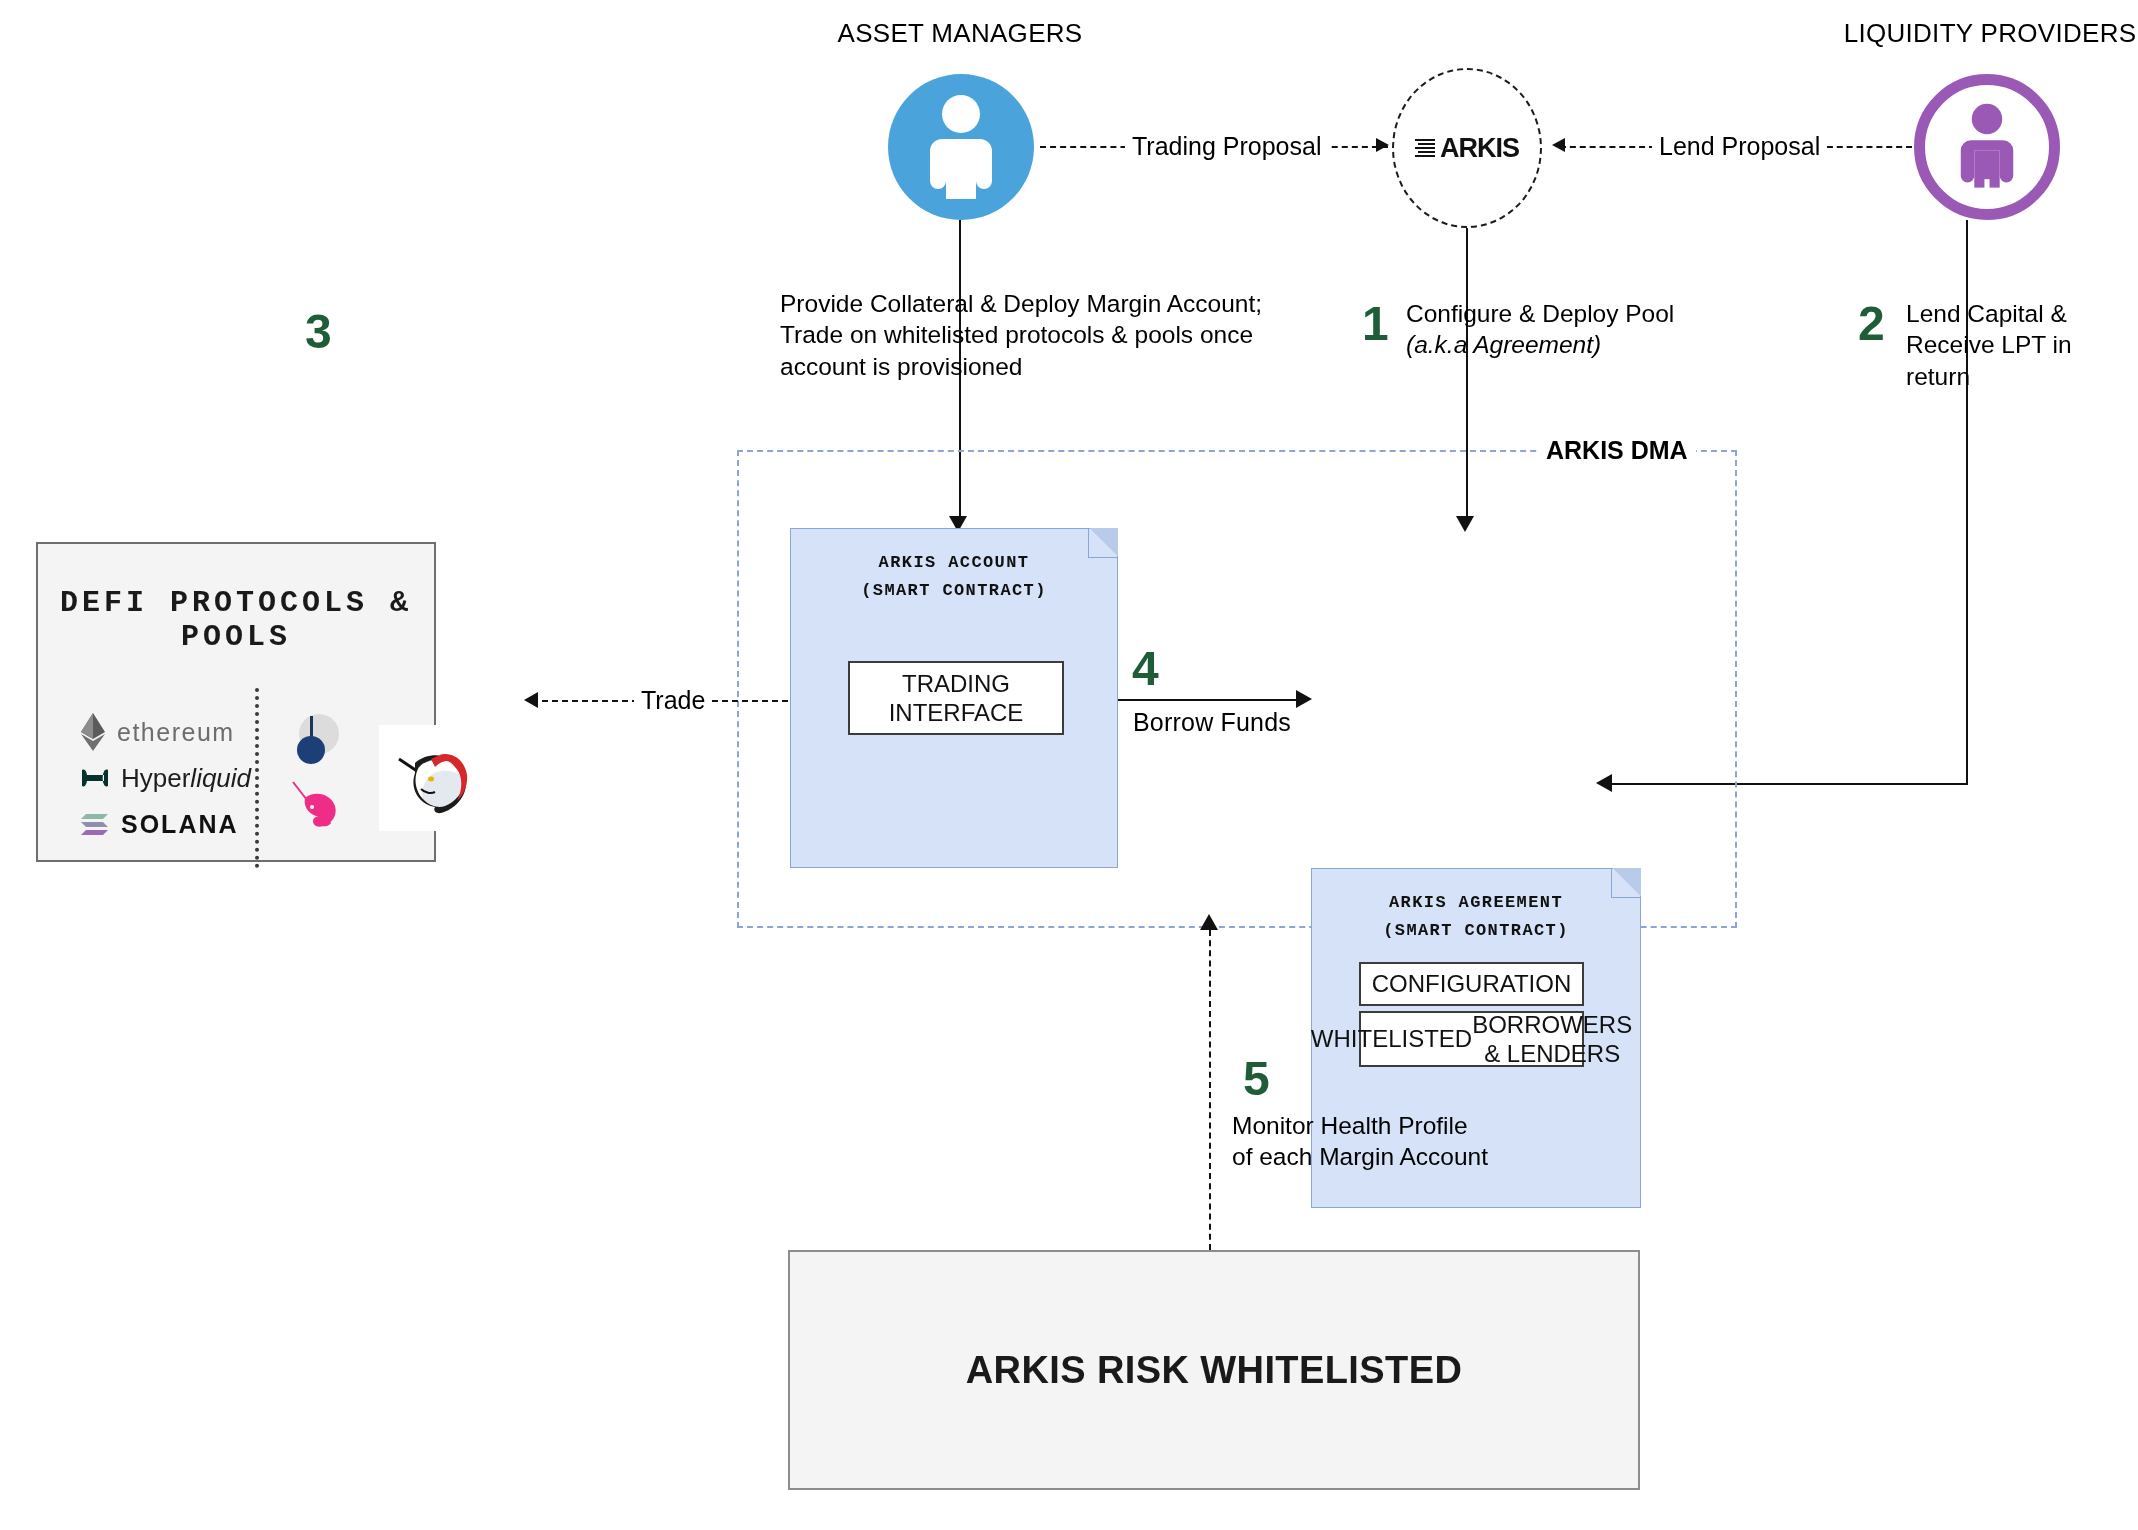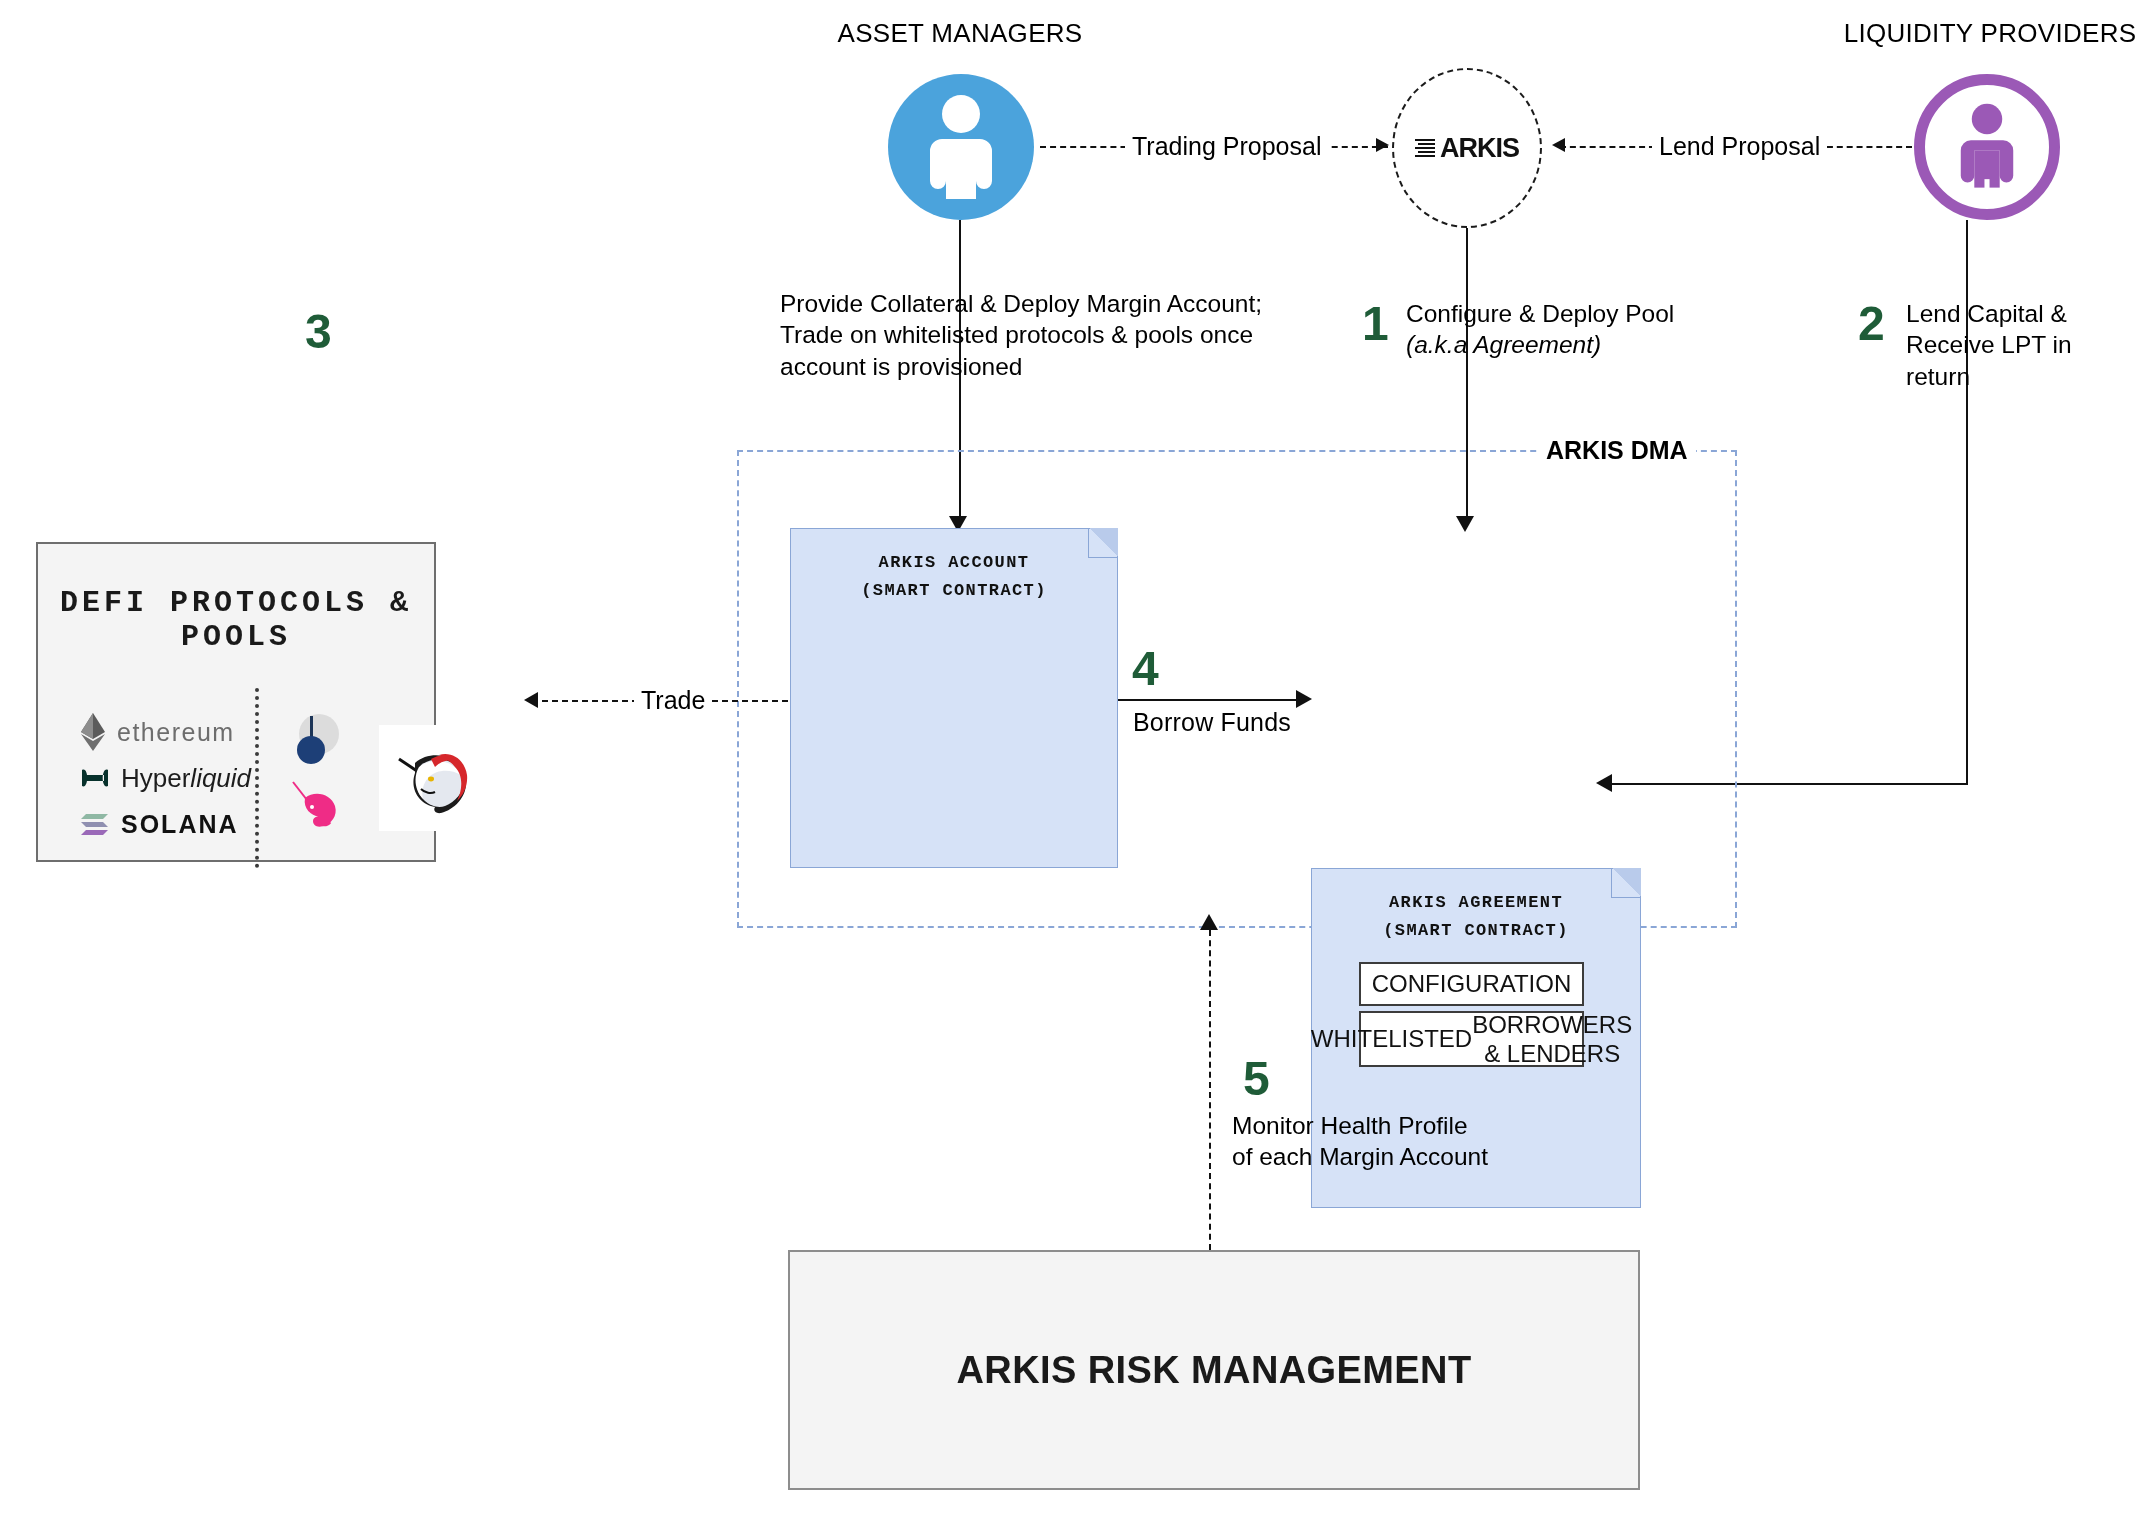--- a/index.html
+++ b/index.html
@@ -218,20 +218,21 @@
 <div class="abs hdash" style="left:532px;top:700px;width:316px;"></div>
 <div class="abs" style="left:524px;top:692px;width:0;height:0;border-right:14px solid #111;border-top:8px solid transparent;border-bottom:8px solid transparent;"></div>
 <div class="abs edge-label" style="left:634px;top:686px;">Trade</div>
 
 <div class="abs doc" style="left:790px;top:528px;height:340px;width:328px;">
   <div class="fold"></div>
   <div class="doc-title" style="margin-top:20px;">
     <div>ARKIS ACCOUNT</div>
     <div>(SMART CONTRACT)</div>
   </div>
+  <div class="inner-box" style="position:absolute;left:57px;top:132px;width:216px;height:74px;">TRADING INTERFACE</div>
 </div>
 
 <div class="abs ln-solid hline" style="left:1118px;top:699px;width:184px;"></div>
 <div class="abs" style="left:1296px;top:690px;width:0;height:0;border-left:16px solid #111;border-top:9px solid transparent;border-bottom:9px solid transparent;"></div>
 <div class="abs stepnum" style="left:1132px;top:645px;">4</div>
 <div class="abs lbl" style="left:1133px;top:708px;">Borrow Funds</div>
 
 <div class="abs doc" style="left:1311px;top:528px;height:340px;width:330px;">
   <div class="fold"></div>
   <div class="doc-title" style="margin-top:20px;">
@@ -251,14 +252,14 @@
 <div class="abs vdash" style="left:1209px;top:930px;height:320px;"></div>
 <div class="abs" style="left:1200px;top:914px;width:0;height:0;border-bottom:16px solid #111;border-left:9px solid transparent;border-right:9px solid transparent;"></div>
 
 <div class="abs stepnum" style="left:1243px;top:1055px;">5</div>
 <div class="abs steptext" style="left:1232px;top:1110px;">
   <div>Monitor Health Profile</div>
   <div>of each Margin Account</div>
 </div>
 
 <div class="abs risk-box" style="left:788px;top:1250px;width:852px;height:240px;">
-  <div class="risk-title">ARKIS RISK MANAGEMENT</div>
+  <div class="risk-title">ARKIS RISK WHITELISTED</div>
 </div>
 
 </body></html>

